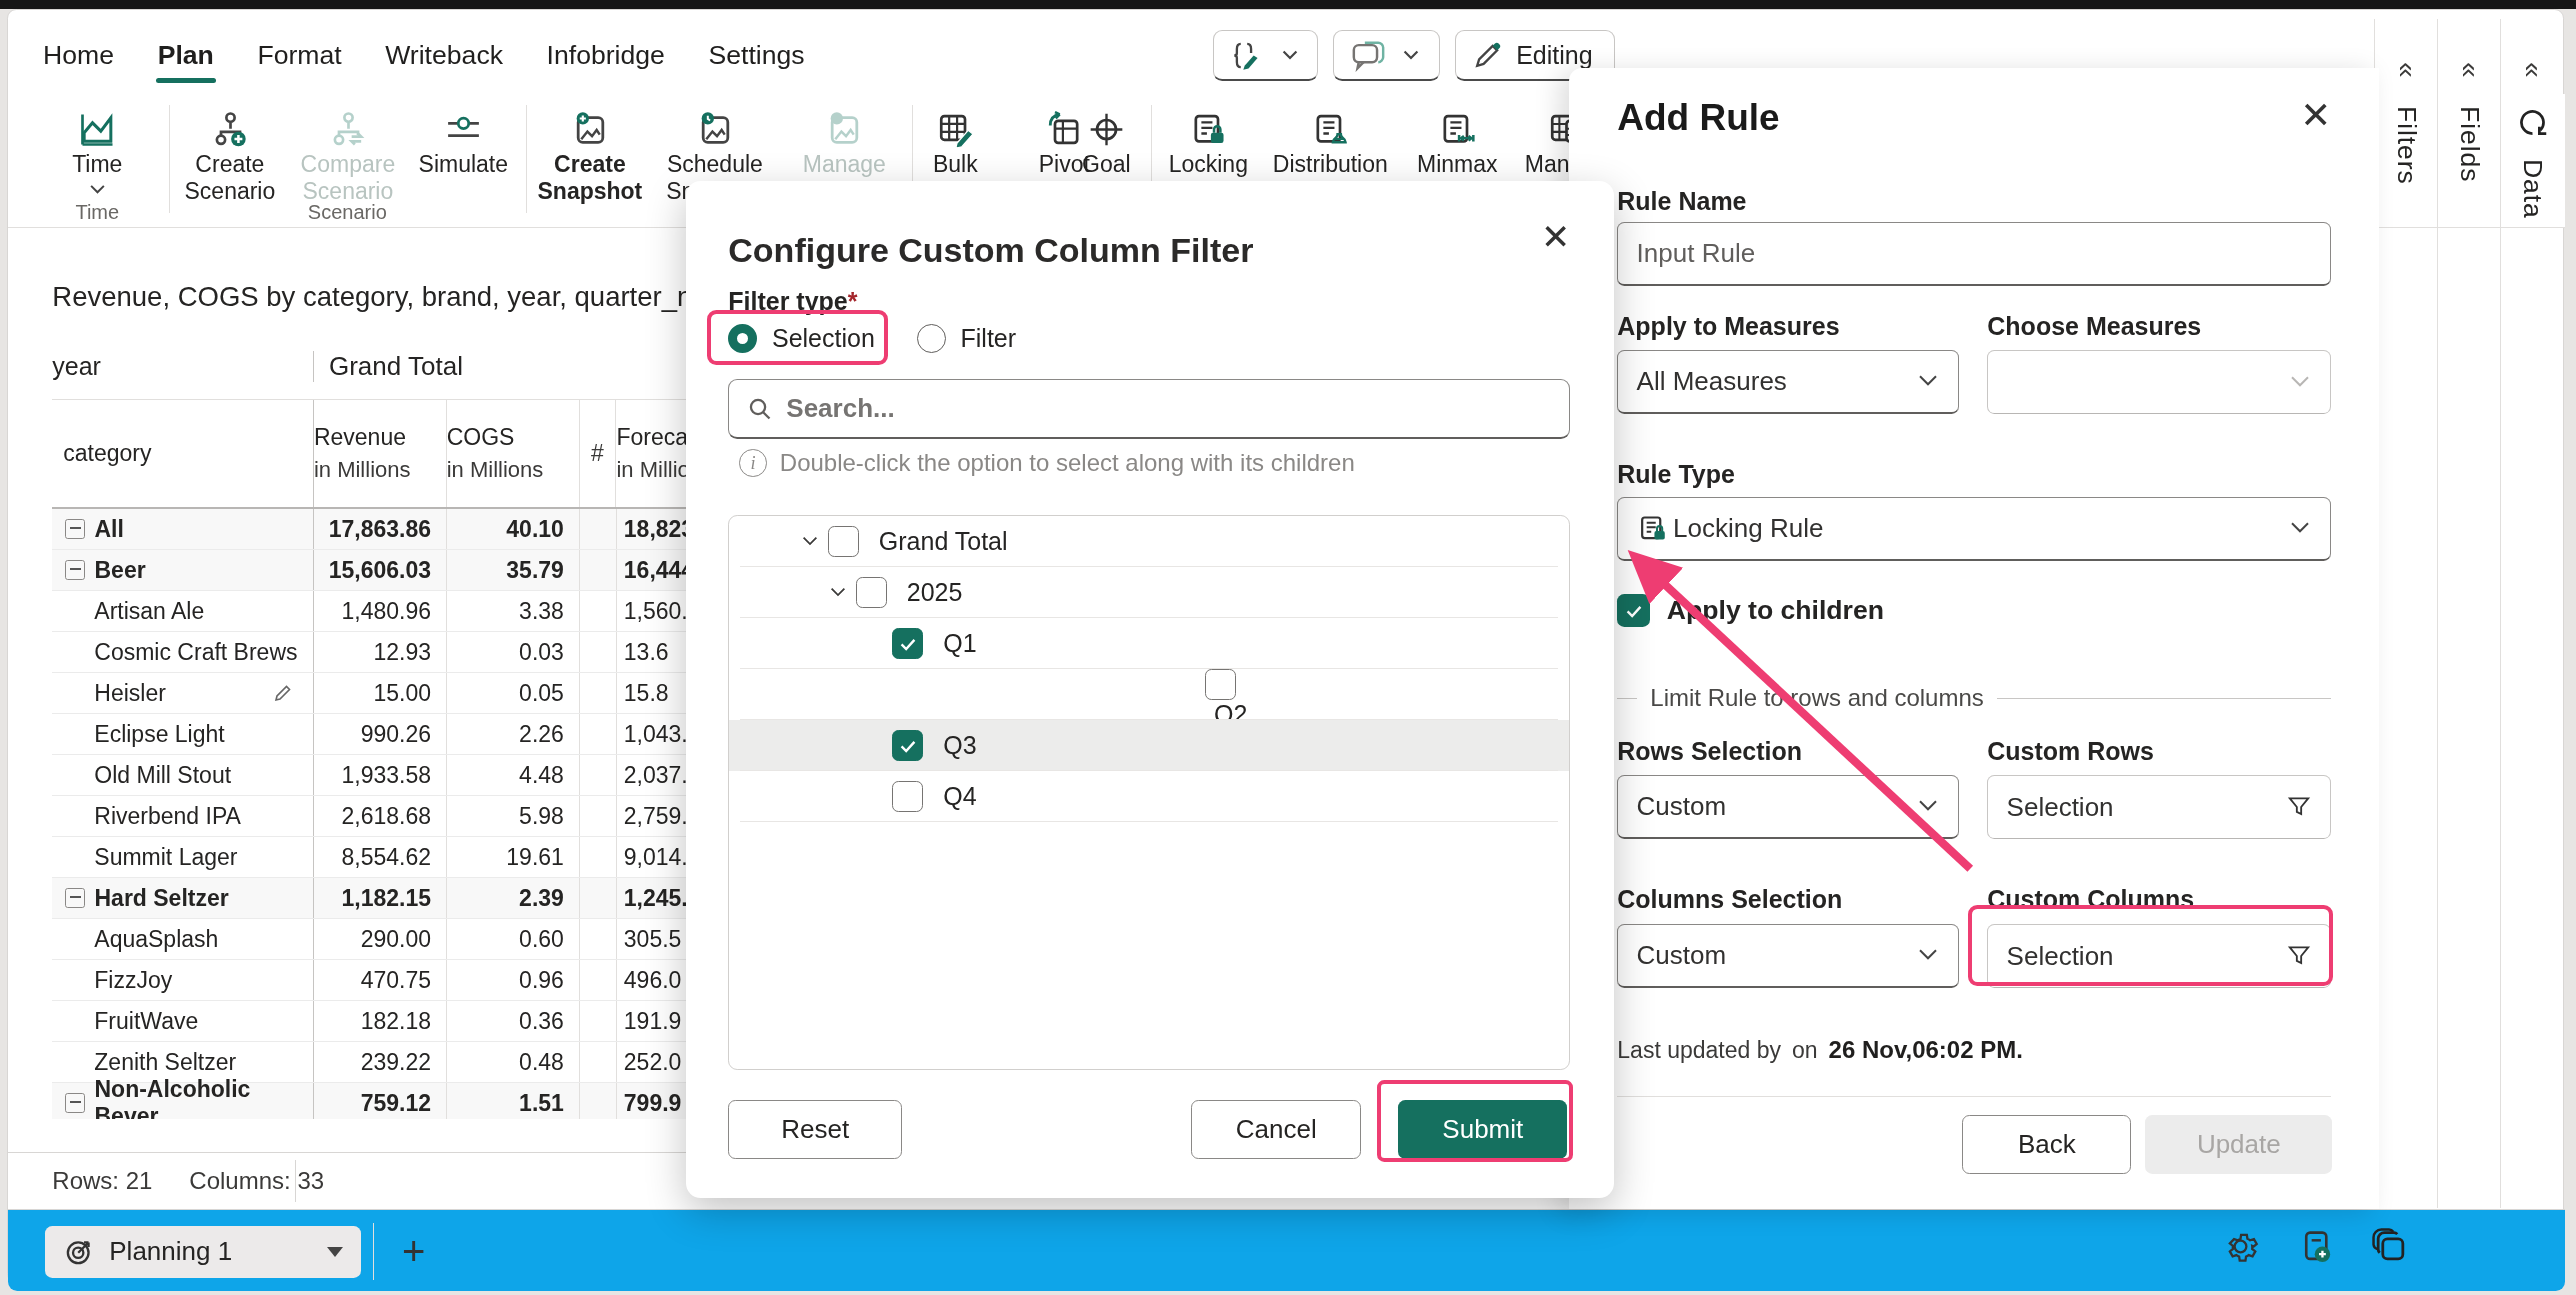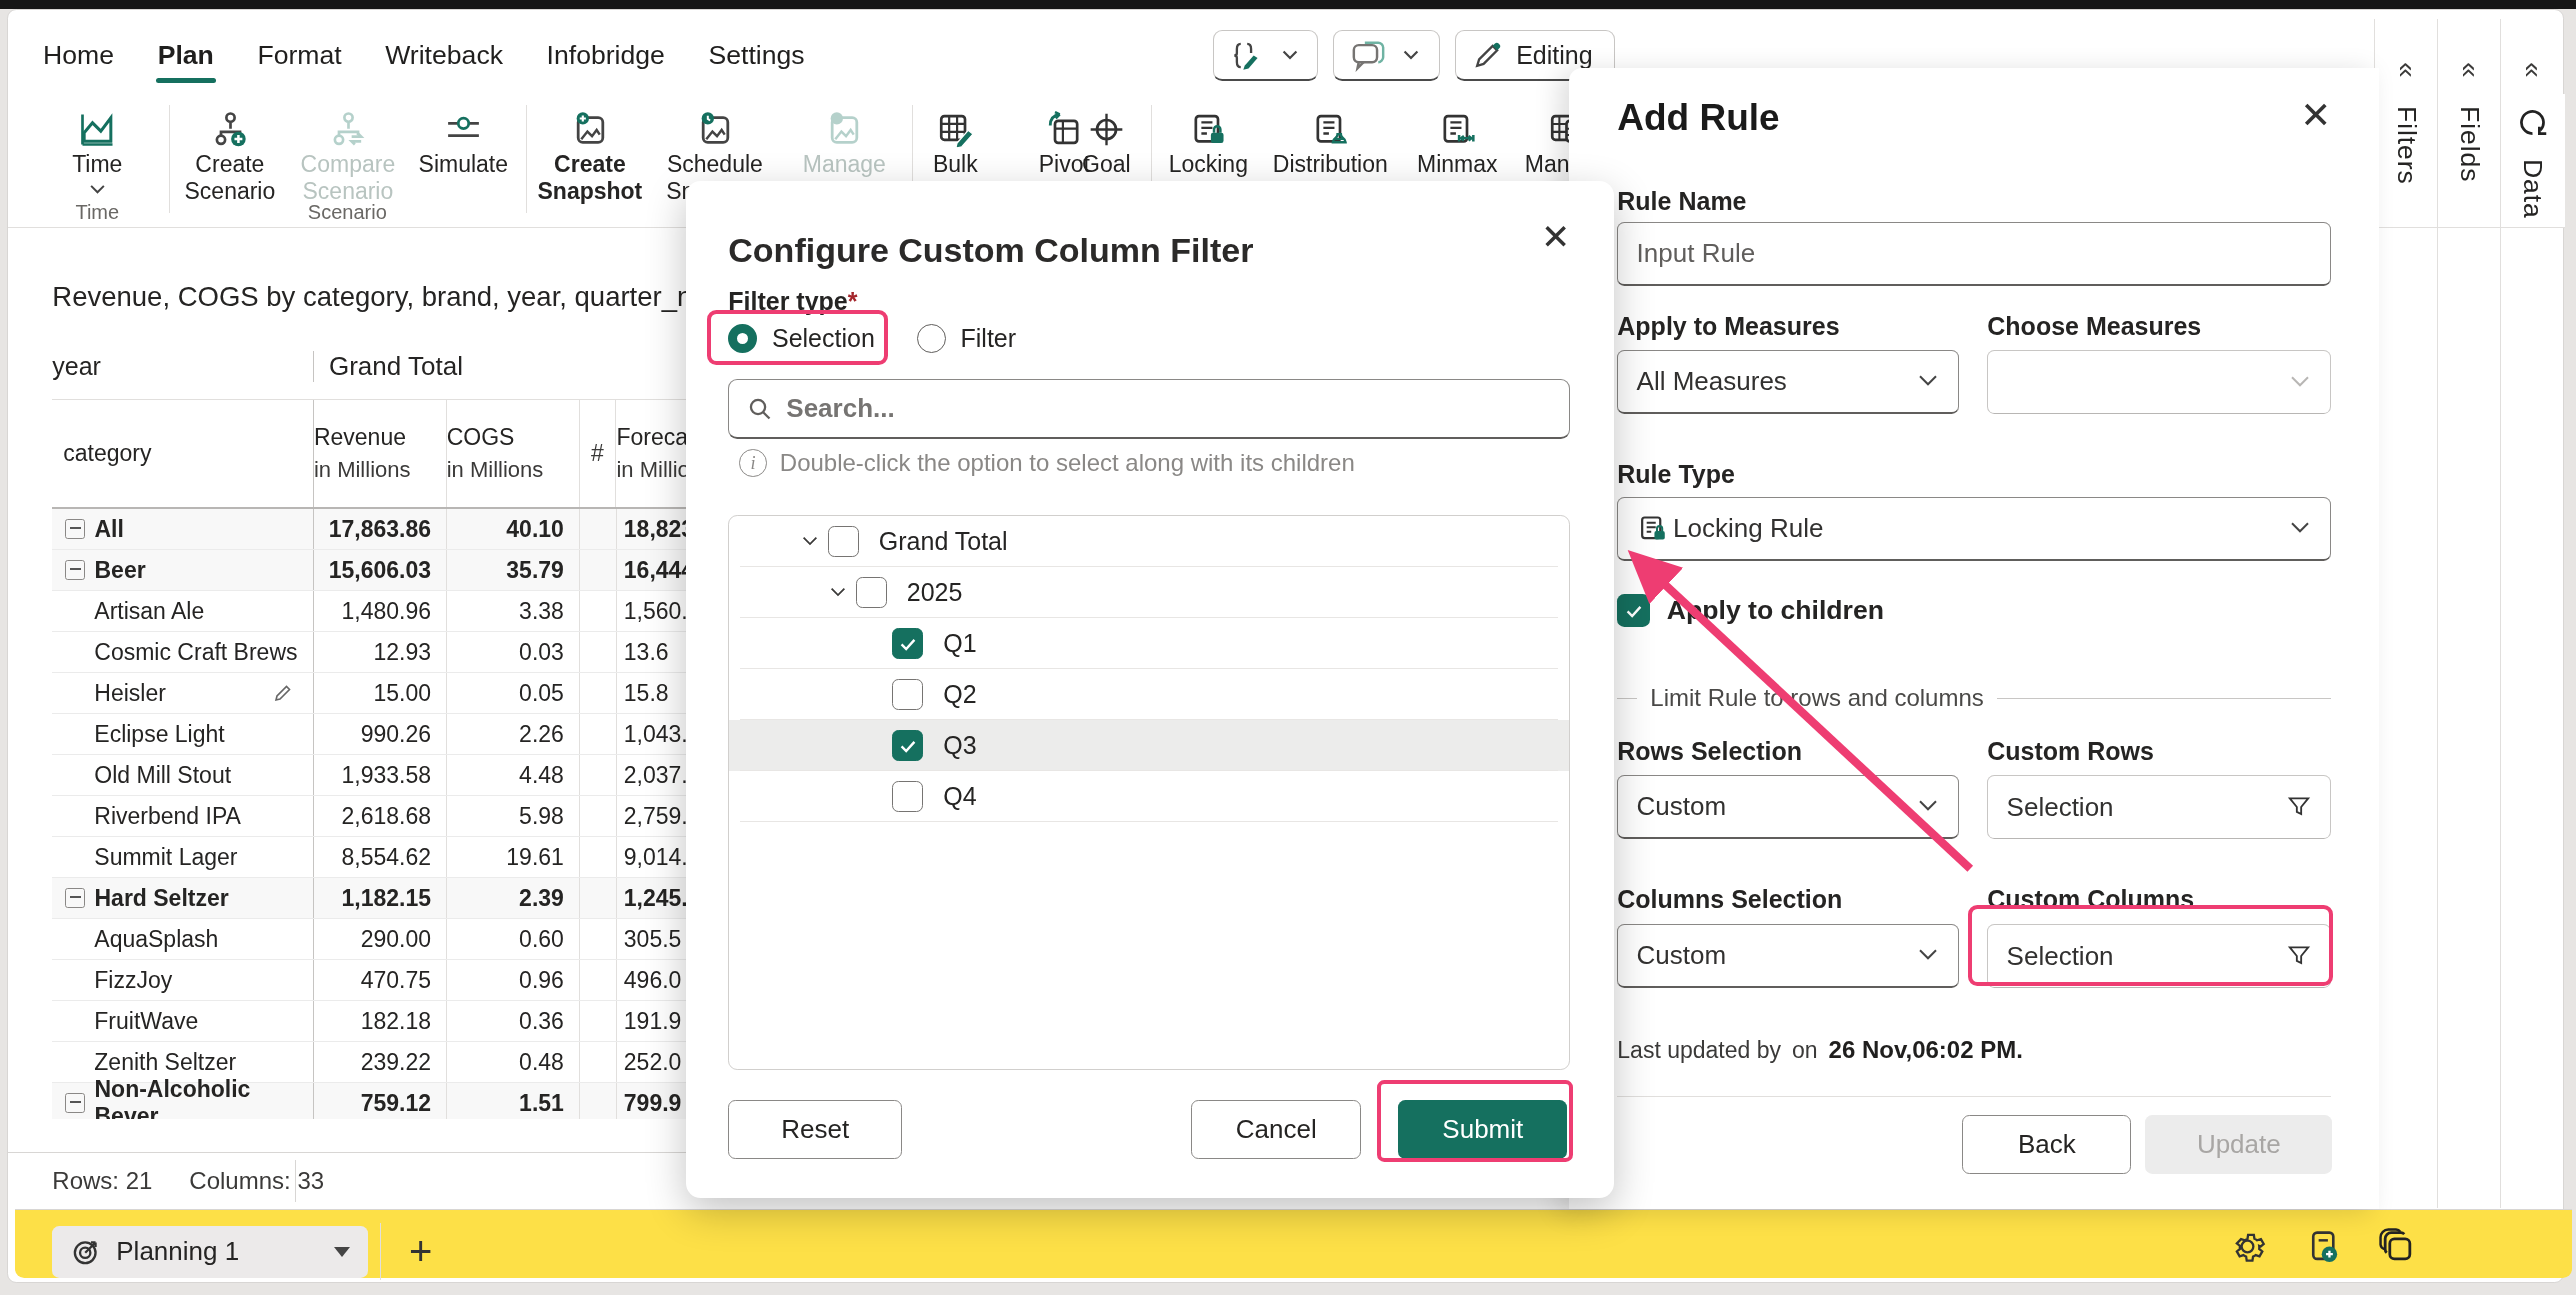--- a/index.html
+++ b/index.html
@@ -50,21 +50,21 @@
   .childname { padding-left:42px; }
   .hd-num { text-align:left; padding-right:14.7px; }
   .hd-sub { font-size:22px; color:#3b3a39; margin-top:5.5px; }
   .pencil { position:absolute; right:18.3px; }
 
   .statusbar { position:absolute; left:0; top:1142px; width:1561px; height:57px; border-top:1.8px solid #d8d6d4; background:#fff;
     display:flex; align-items:center; gap:37px; padding-left:44px; font-size:24px; color:#3b3a39; }
   .statdiv { position:absolute; left:287px; top:7.3px; height:42px; width:0.9px; background:#d8d6d4; }
 
   
-  .bottombar { position:absolute; left:7px; top:1199px; width:2557px; height:69px; border-top:1.8px solid #d8d6d4; background:#fde047; border-radius:0 0 9.2px 9.2px; }
+  .bottombar { position:absolute; left:0; top:1199px; width:2557px; height:82px; border-top:1.8px solid #d8d6d4; background:#0ea5e9; border-radius:0 0 9.2px 9.2px; }
   .sheettab { position:absolute; left:37px; top:15.6px; width:316px; height:52px; background:#eceaea; border-radius:7.3px;
     display:flex; align-items:center; gap:14.7px; padding:0 18.3px; font-size:26px; }
   .tab-caret { width:0; height:0; border-left:8.2px solid transparent; border-right:8.2px solid transparent; border-top:10px solid #444; margin-left:auto; }
   .tabdiv { position:absolute; left:365px; top:13px; width:0.9px; height:57px; background:#e1dfdd; }
   .addsheet { position:absolute; left:378px; top:9.2px; width:55px; height:64px; font-size:40px; font-weight:200; color:#333;
     display:flex; align-items:center; justify-content:center; background:none; border:none; }
   .bb-icons { position:absolute; right:156px; top:18.3px; display:flex; gap:38px; }
 
   
   .rails { position:absolute; right:0; top:9.2px; height:1189px; display:flex; }
@@ -770,21 +770,21 @@
           <span class="tlabel">2025</span>
         </div>
         <div class="trow" style="padding-left:163px;">
           <span class="tcb on">
               <svg class="ic" width="22" height="22" viewBox="0 0 24 24">
                 <path d="M5 12.5l5 5 9-10" fill="none" stroke="#fff" stroke-width="2.6"></path>
               </svg>
             </span>
           <span class="tlabel">Q1</span>
         </div>
-        <div class="trow" style="padding-left:163px;">
+        <div class="trow" style="padding-left:163px;flex-direction:column;">
           <span class="tcb"></span>
           <span class="tlabel">Q2</span>
         </div>
         <div class="trow hl" style="padding-left:163px;">
           <span class="tcb on">
               <svg class="ic" width="22" height="22" viewBox="0 0 24 24">
                 <path d="M5 12.5l5 5 9-10" fill="none" stroke="#fff" stroke-width="2.6"></path>
               </svg>
             </span>
           <span class="tlabel">Q3</span>

